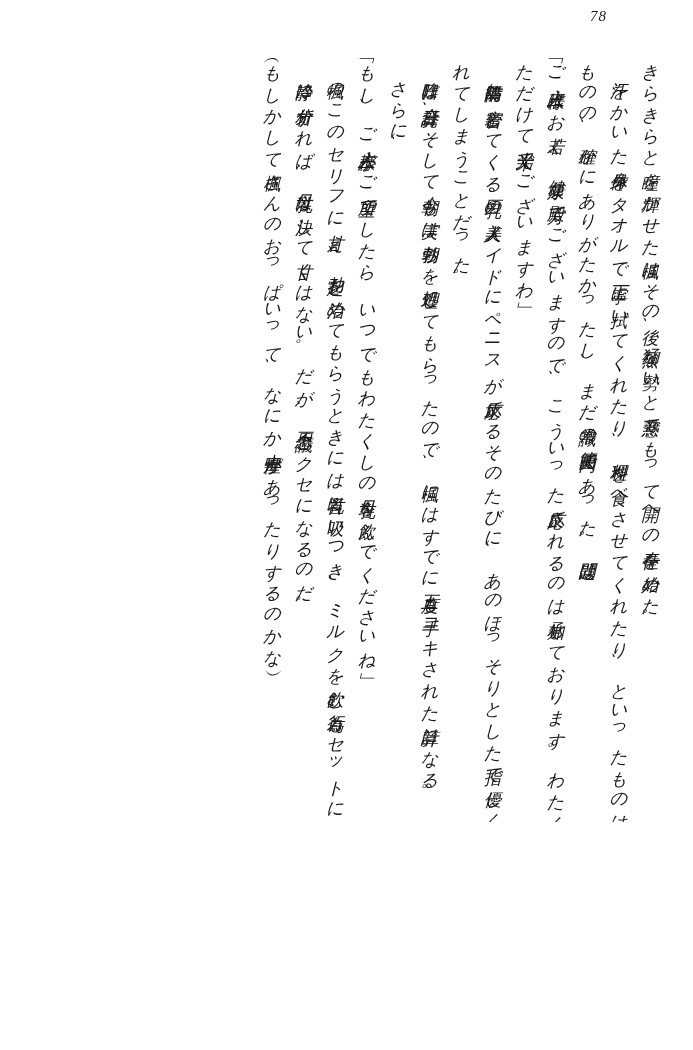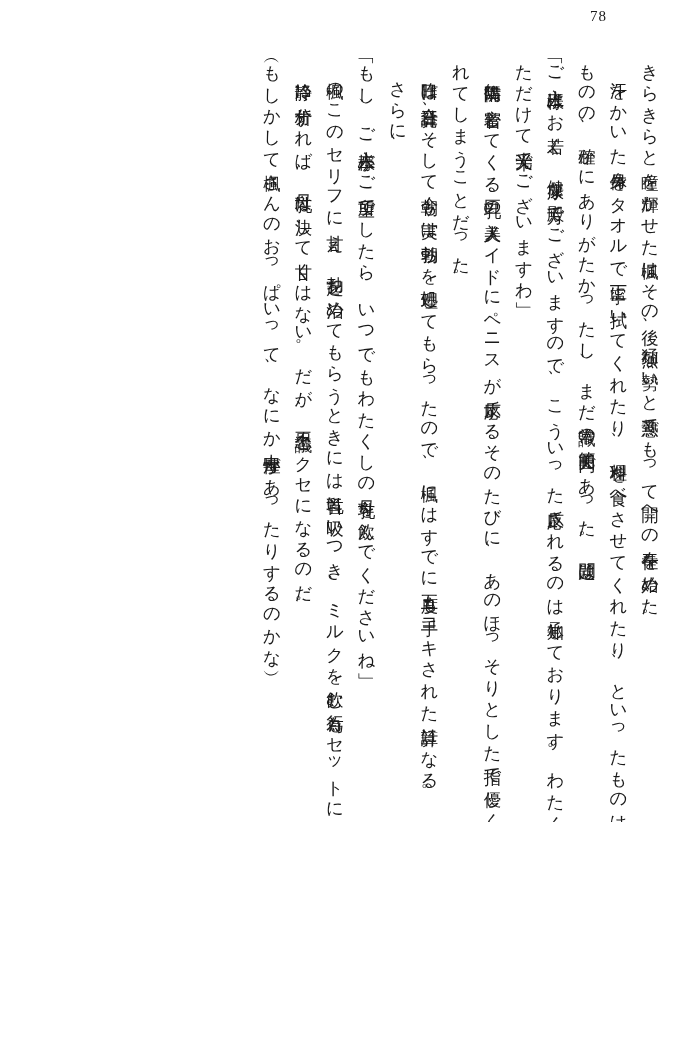--- a/index.html
+++ b/index.html
@@ -8,20 +8,21 @@
     background: #ffffff;
   }
   .page {
     position: relative;
     width: 693px;
     height: 822px;
     background: #ffffff;
     overflow: hidden;
     font-family: "Liberation Serif", "DejaVu Serif", serif;
     color: #1a1a1a;
+    font-style: italic;
   }
   .page-number {
     position: absolute;
     top: 8px;
     right: 86px;
     font-size: 15px;
     letter-spacing: 1px;
     color: #1a1a1a;
     font-family: "Liberation Serif", "DejaVu Serif", serif;
   }

